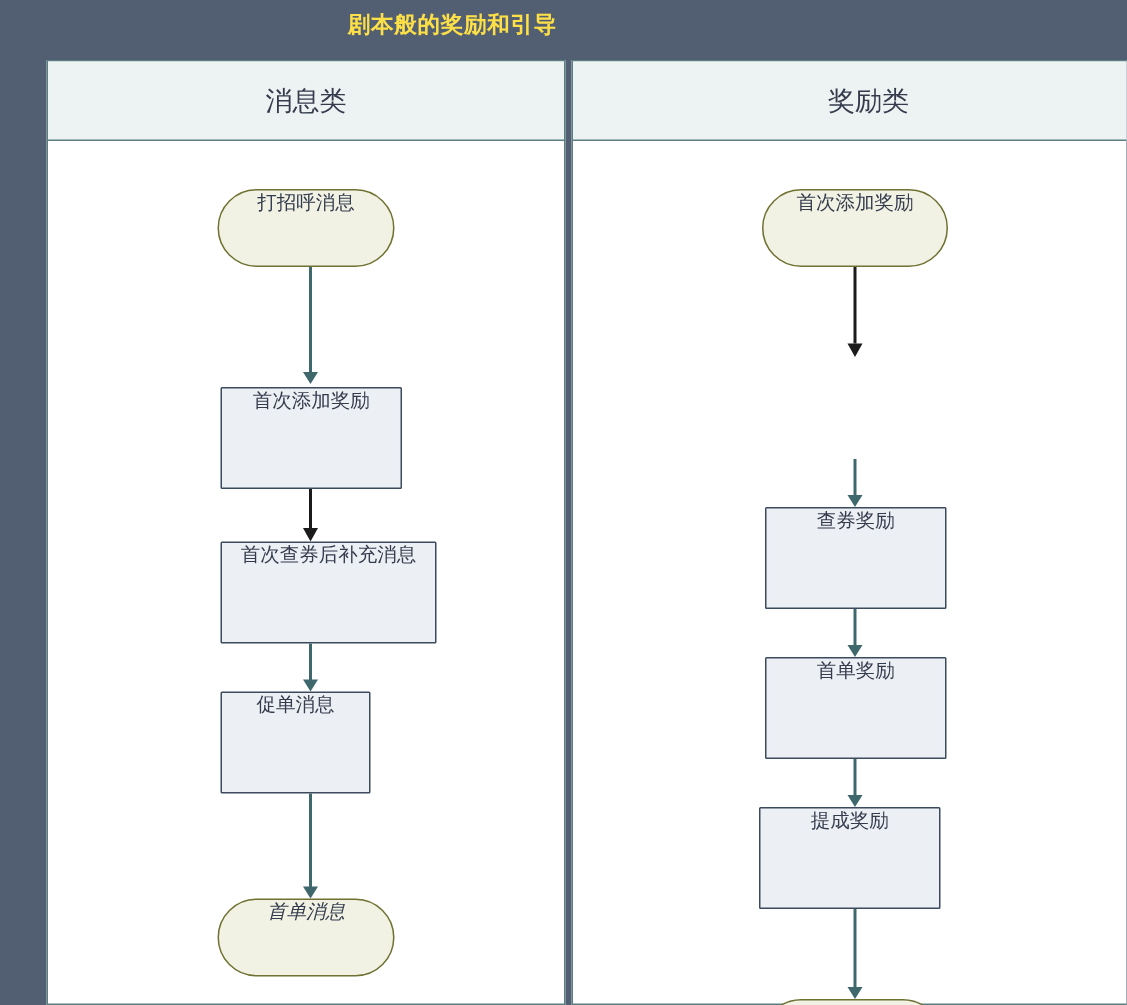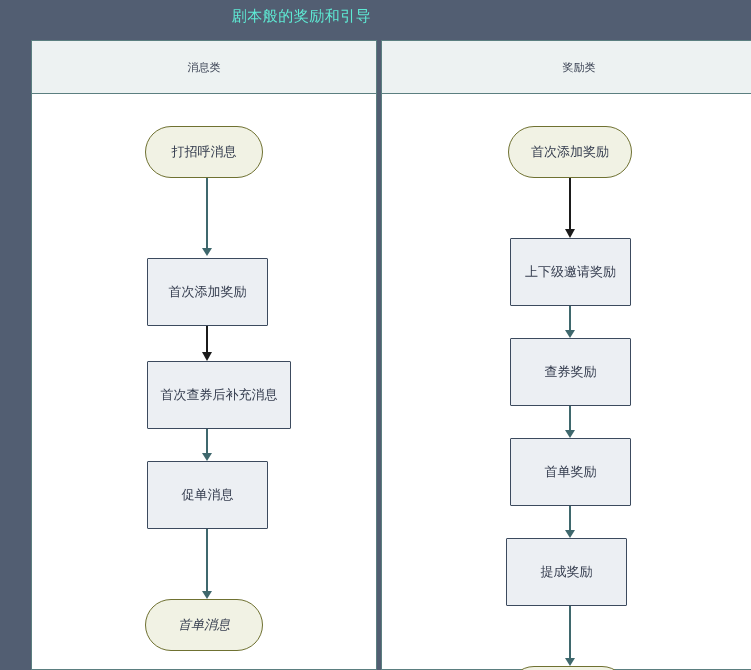--- a/index.html
+++ b/index.html
@@ -6,45 +6,45 @@
   body{
     width:751px;height:670px;
     background:#525e72;
     font-family:"DejaVu Sans","Liberation Sans",sans-serif;
     overflow:hidden;
     position:relative;
   }
   #diagram-title{
     position:absolute;left:0;top:0;width:603px;height:33px;
     display:flex;align-items:center;justify-content:center;
-    color:#5eead4;font-size:15px;font-weight:normal;letter-spacing:.5px;
+    color:#fde047;font-size:15px;font-weight:bold;letter-spacing:.5px;
     white-space:nowrap;
   }
   .subgraph{
     position:absolute;
     background:#ffffff;
     border:1.5px solid #5b7f80;
     box-sizing:border-box;
   }
   .subgraph-header{
     height:53px;
     background:#edf2f2;
     border-bottom:1.5px solid #5b7f80;
     display:flex;align-items:center;justify-content:center;
-    color:#333b4d;font-size:11px;
+    color:#333b4d;font-size:18px;
     box-sizing:border-box;
   }
   .subgraph-body{position:relative;height:100%;}
   #sg-left{left:31px;top:40px;width:346px;height:630px;}
   #sg-right{left:381px;top:40px;width:396px;height:630px;}
 
   .node{
     position:absolute;
     box-sizing:border-box;
-    display:flex;align-items:center;justify-content:center;
+    display:flex;justify-content:center;
     text-align:center;
     font-size:13px;
     line-height:1.45;
     color:#333b4d;
   }
   .node.process{
     background:#eceff3;
     border:1.6px solid #3c4a5e;
     border-radius:1px;
   }
@@ -102,21 +102,21 @@
 
     <div class="node process" style="left:115px;top:267px;width:144px;height:68px;">
       <span class="node-label">首次查券后补充消息</span>
     </div>
 
     <div class="edge" style="left:174px;top:335px;width:2px;height:32px;">
       <div class="line" style="height:25px;"></div>
       <div class="head"></div>
     </div>
 
-    <div class="node process" style="left:115px;top:367px;width:121px;height:68px;">
+    <div class="node process" style="left:115px;top:367px;width:100px;height:68px;font-family:Liberation Mono, monospace;">
       <span class="node-label">促单消息</span>
     </div>
 
     <div class="edge" style="left:174px;top:435px;width:2px;height:70px;">
       <div class="line" style="height:63px;"></div>
       <div class="head"></div>
     </div>
 
     <div class="node terminal" style="left:113px;top:505px;width:118px;height:52px;font-style:italic;">
       <span class="node-label">首单消息</span>
@@ -133,23 +133,20 @@
 
     <div class="node terminal" style="left:126px;top:32px;width:124px;height:52px;">
       <span class="node-label">首次添加奖励</span>
     </div>
 
     <div class="edge dark" style="left:187px;top:84px;width:2px;height:60px;">
       <div class="line" style="height:51px;"></div>
       <div class="head"></div>
     </div>
 
-    <div class="node process" style="left:128px;top:144px;width:121px;height:68px;">
-      <span class="node-label">上下级邀请奖励</span>
-    </div>
 
     <div class="edge" style="left:187px;top:212px;width:2px;height:32px;">
       <div class="line" style="height:25px;"></div>
       <div class="head"></div>
     </div>
 
     <div class="node process" style="left:128px;top:244px;width:121px;height:68px;">
       <span class="node-label">查券奖励</span>
     </div>
 

